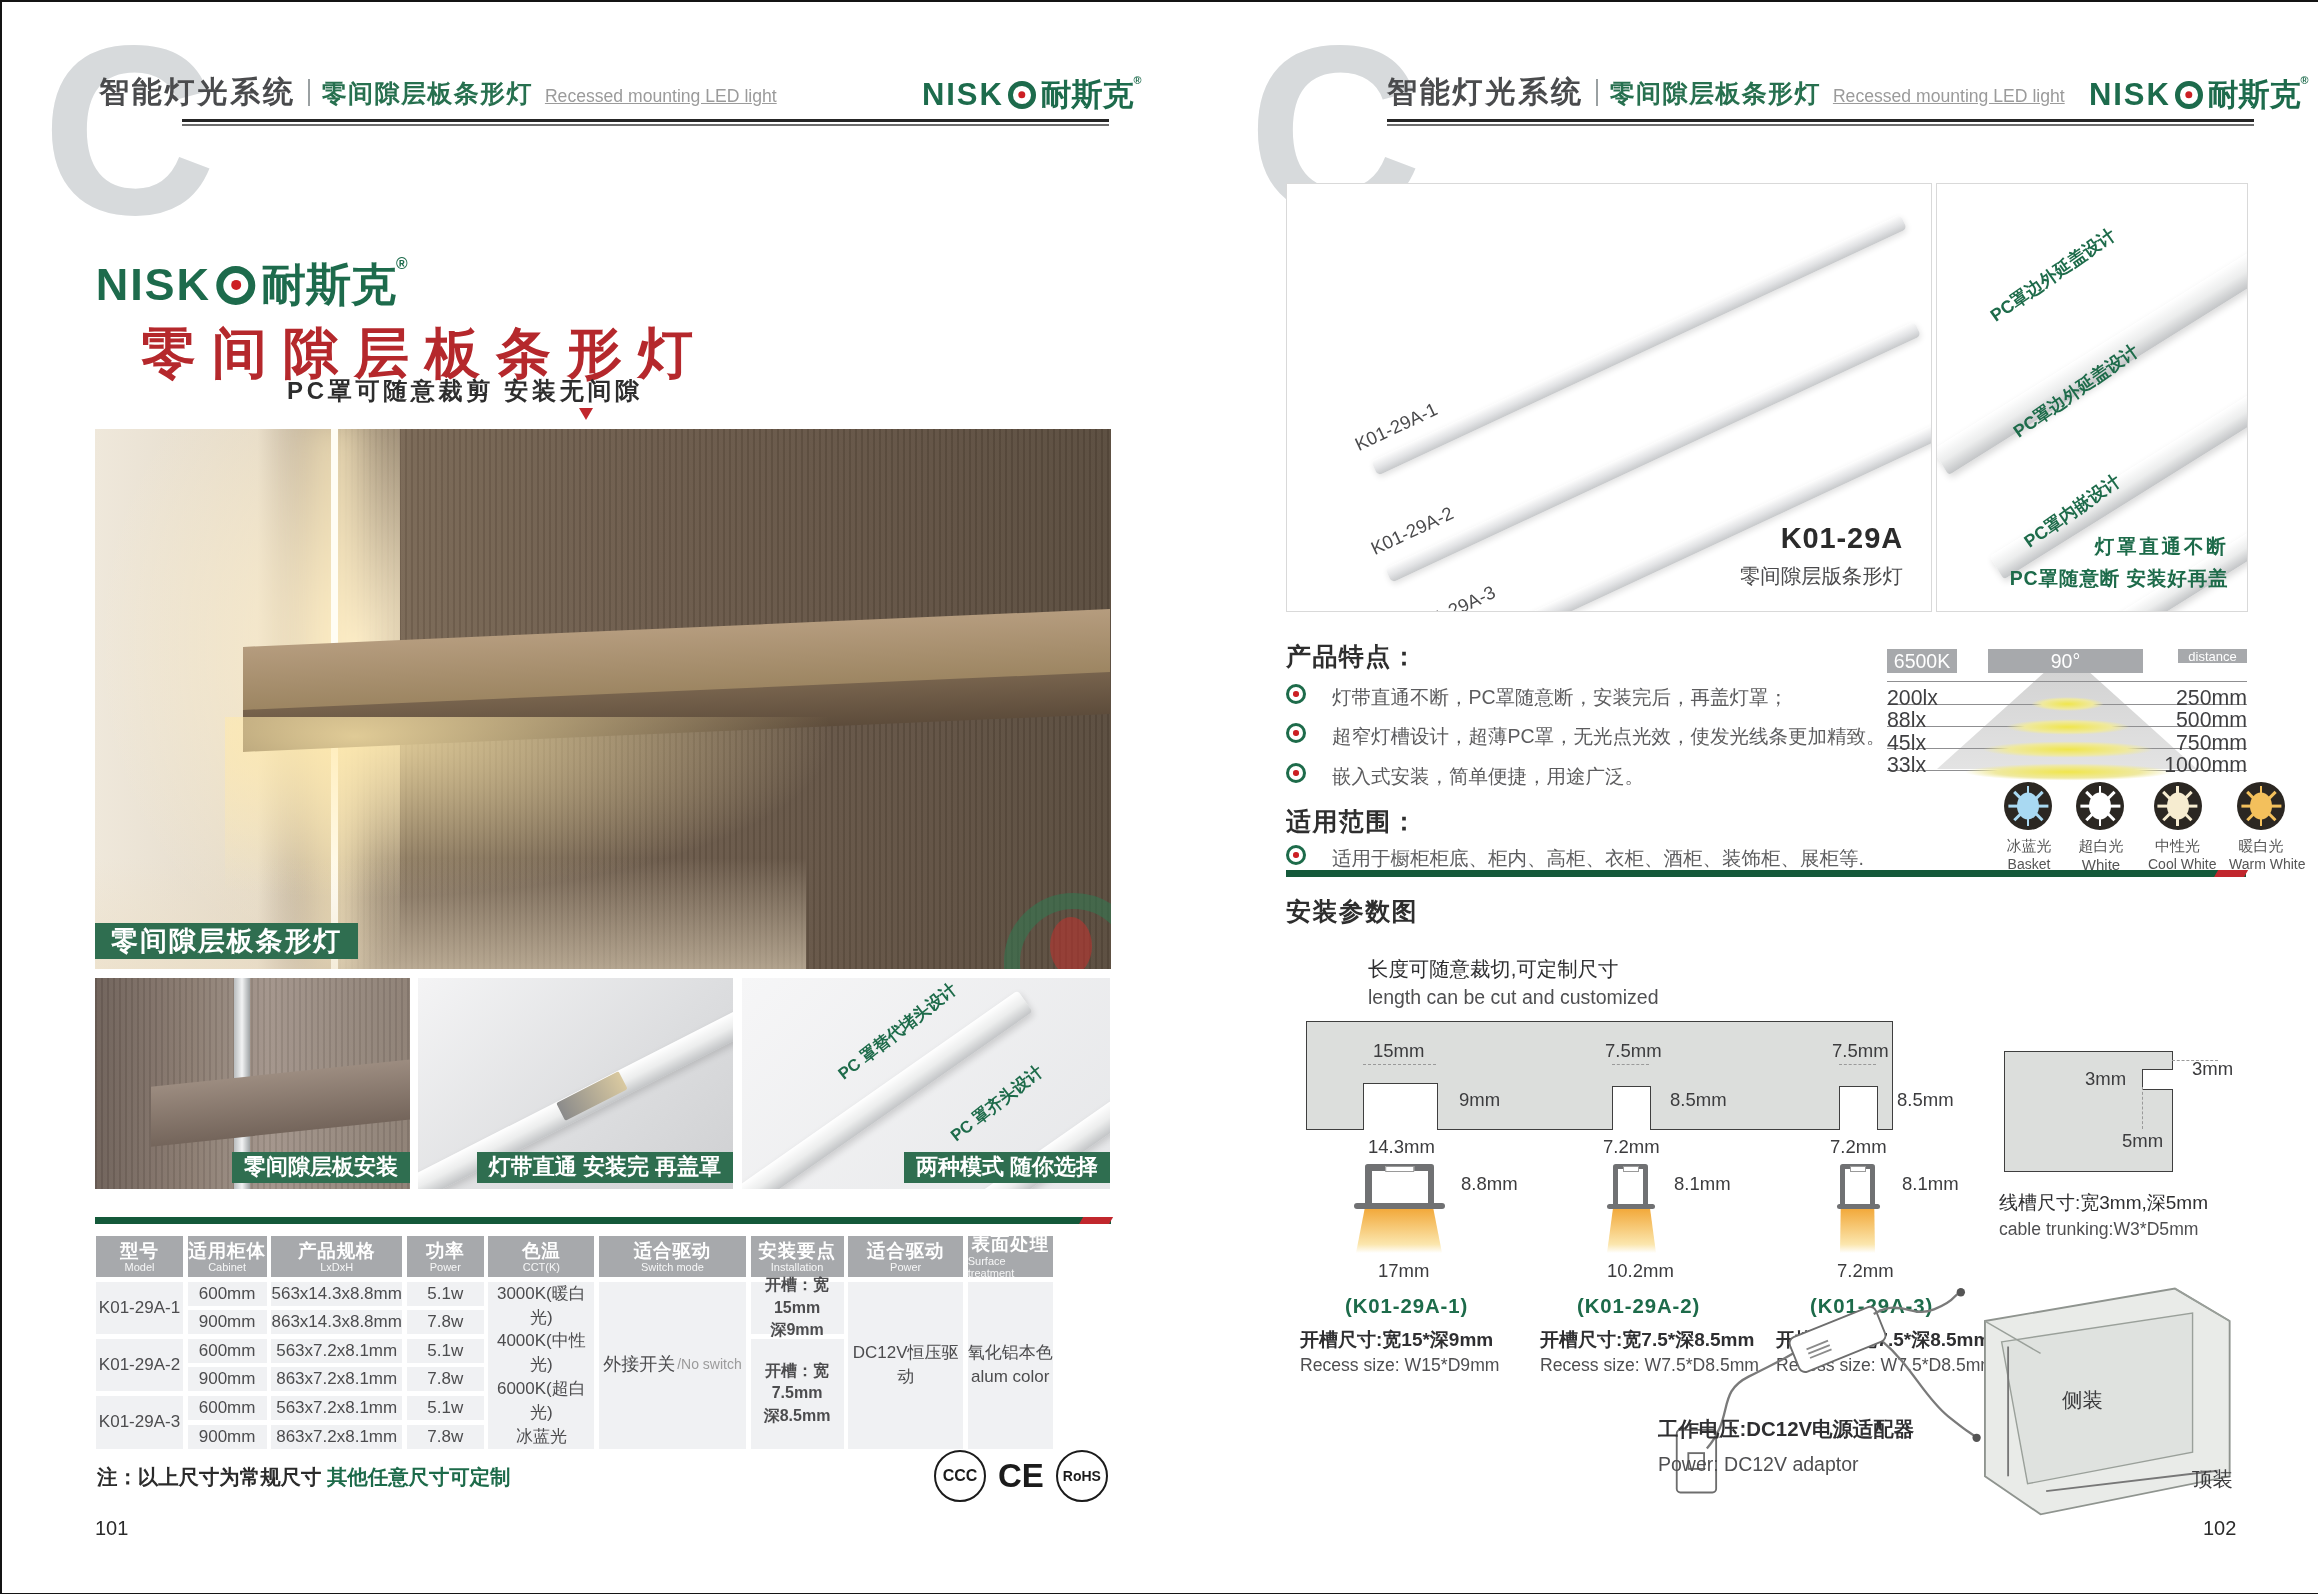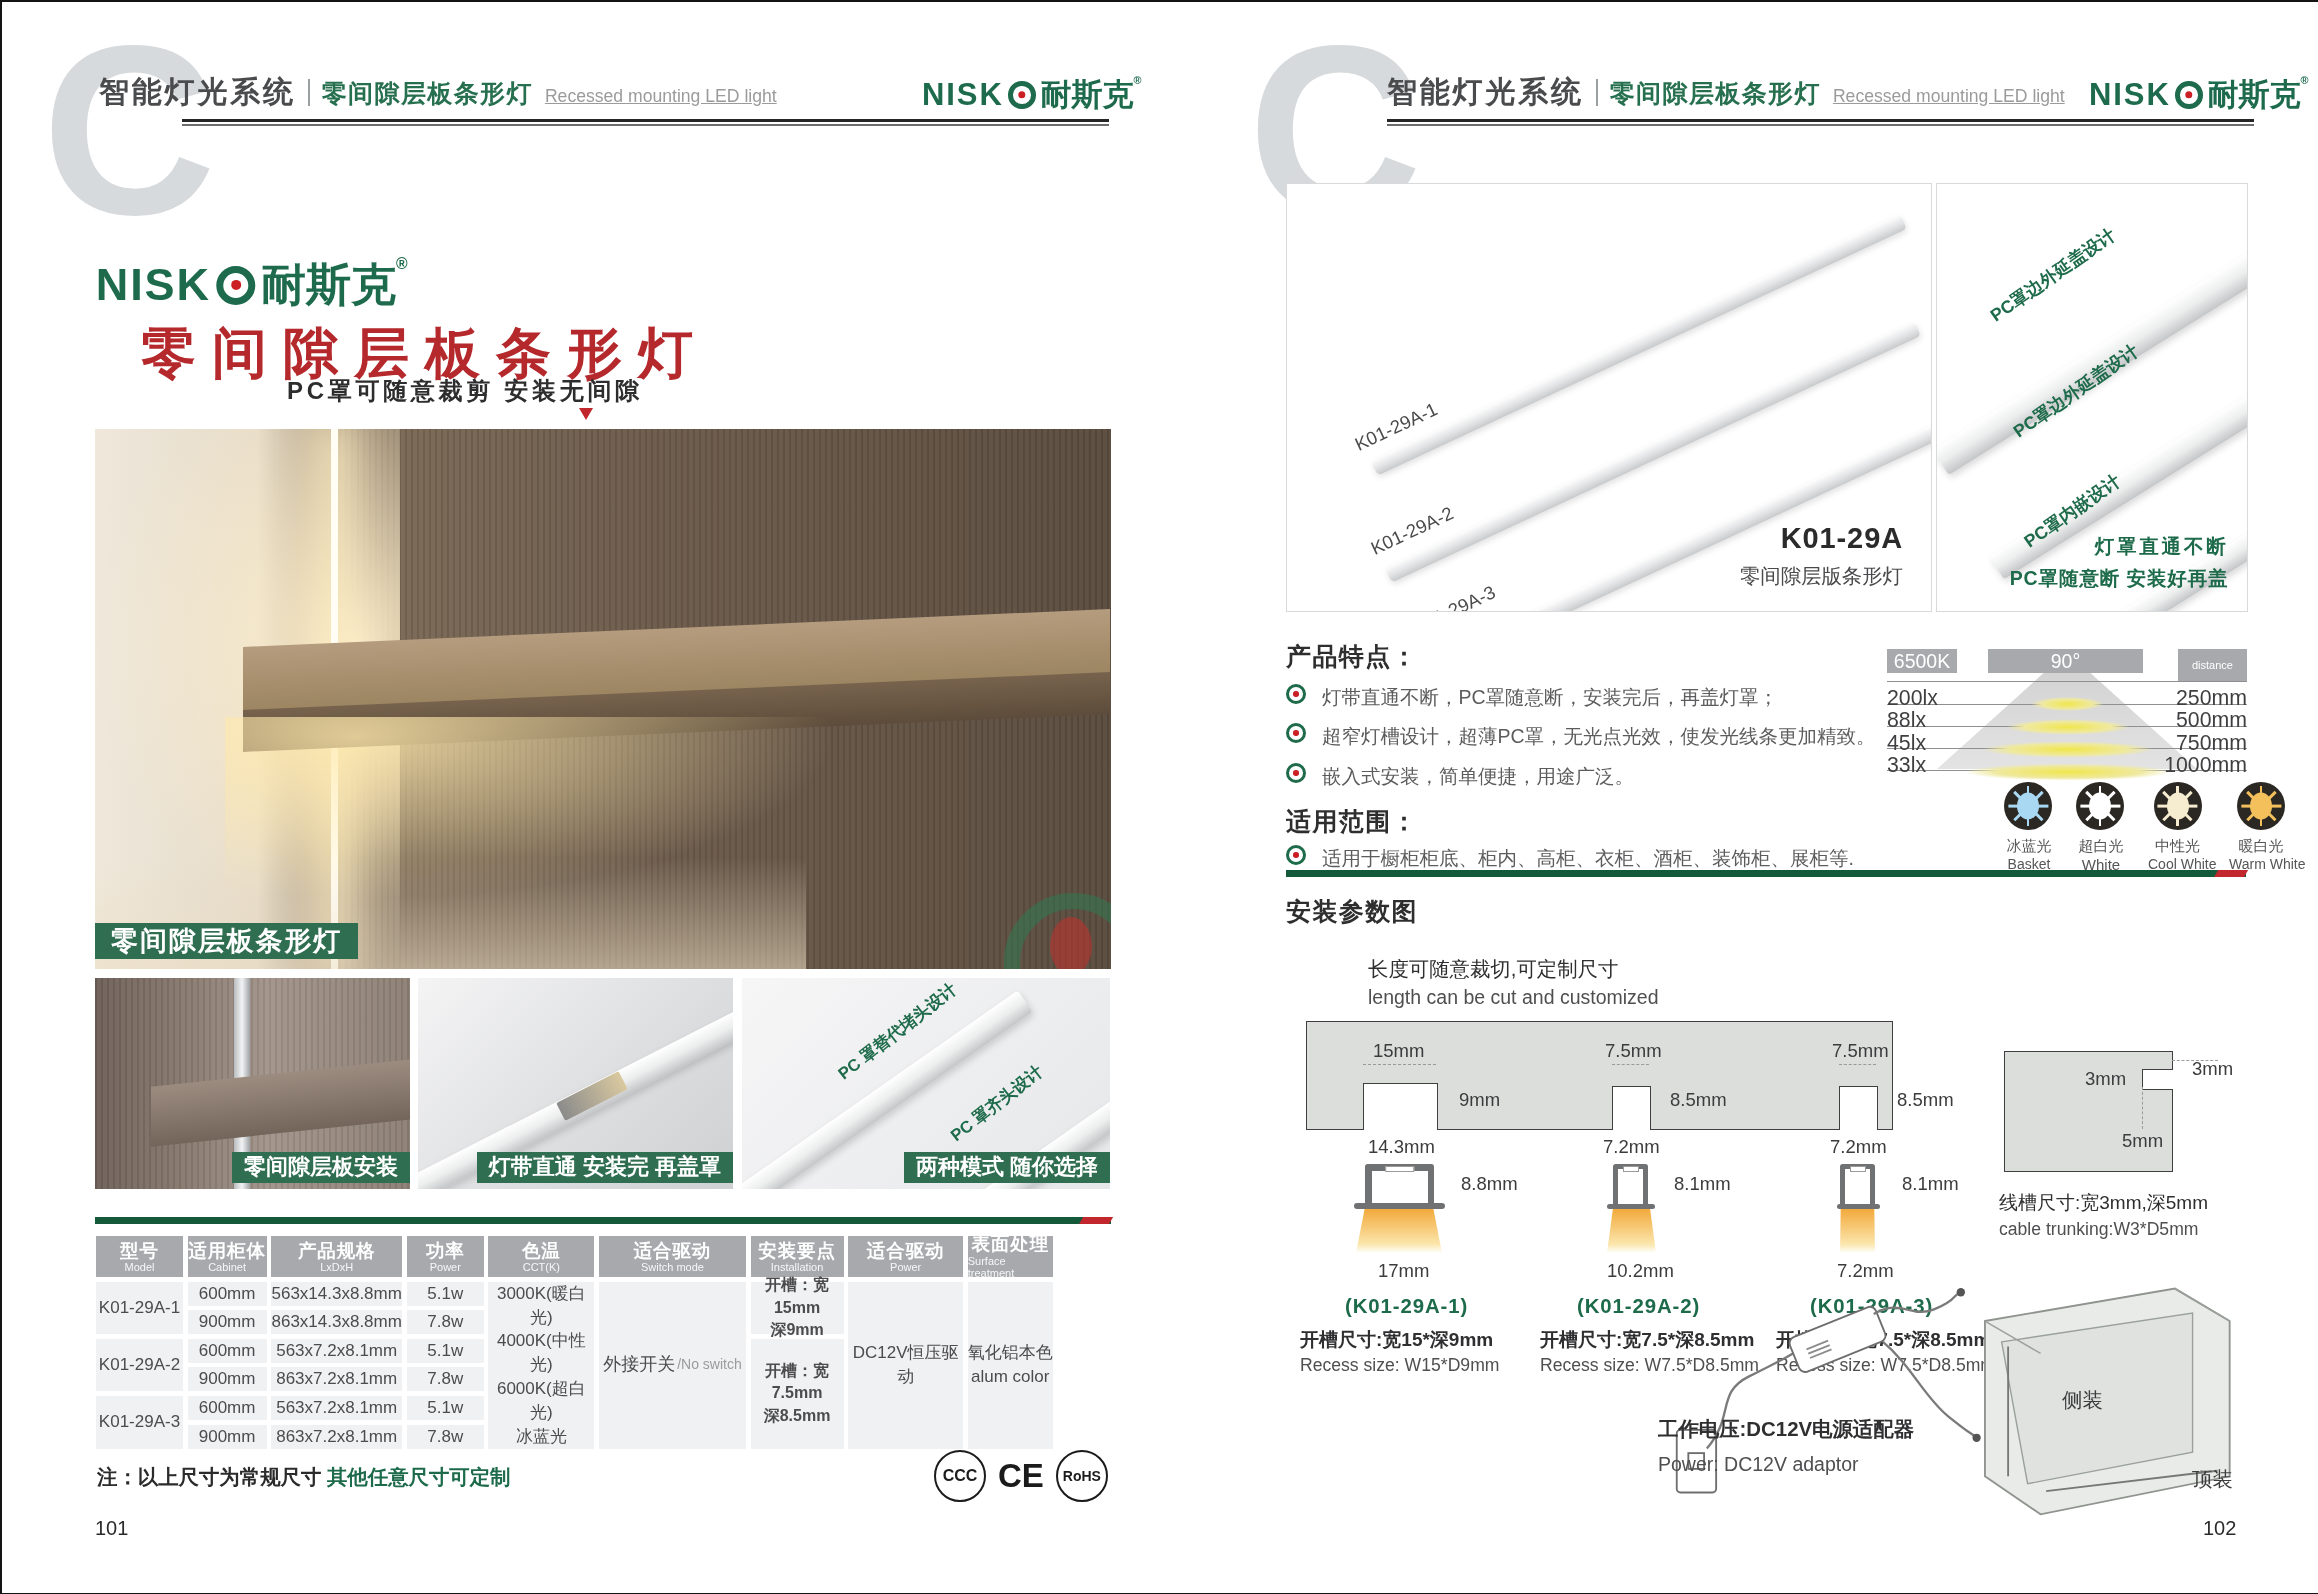--- a/index.html
+++ b/index.html
@@ -51,21 +51,21 @@
   .dotIcon{width:14px;height:14px;border-radius:50%;border:3.2px solid #1d6b4a;background:#fff;position:relative;flex:none;}
   .dotIcon::after{content:"";position:absolute;left:50%;top:50%;width:5.6px;height:5.6px;margin:-2.8px 0 0 -2.8px;
     border-radius:50%;background:#cc1f24;}
   .cert{width:48px;height:48px;border-radius:50%;border:2.8px solid #1b1b1b;display:flex;
     align-items:center;justify-content:center;font-weight:bold;color:#1b1b1b;background:#fff;}
   .cctIcon{border-radius:50%;background:#2b2722;position:relative;}
   .cctIcon .sun{position:absolute;left:50%;top:50%;transform:translate(-50%,-50%);border-radius:50%;}
   .cctIcon .ray{position:absolute;left:50%;top:50%;width:2.8px;height:40px;margin:-20px 0 0 -1.4px;}
   
   .sec-title{font-size:25px;font-weight:bold;color:#2e2e2e;letter-spacing:1.4px;}
-  .feat{display:flex;align-items:flex-start;gap:16px;font-size:19.5px;color:#5c5c5e;white-space:nowrap;}
+  .feat{display:flex;align-items:flex-start;gap:26px;font-size:19.5px;color:#5c5c5e;white-space:nowrap;}
   
   .ph-head{background:#a7a9ac;color:#fff;font-size:19.5px;display:flex;align-items:center;justify-content:center;}
   .ph-line{height:1.4px;background:#8f8f91;}
   .ph-lux{font-size:21.3px;color:#3f3f41;}
   .ph-mm{font-size:21.3px;color:#3f3f41;text-align:right;}
   .cone{background:linear-gradient(rgba(175,175,175,.55),rgba(175,175,175,.35));
     clip-path:polygon(41% 0,59% 0,100% 100%,0 100%);}
   .pool{border-radius:50%;background:radial-gradient(closest-side,#f0e64d 0%,#efe9a0 55%,rgba(190,190,190,0) 78%);}
   
   .dim{font-size:18.5px;color:#3c3c3e;white-space:nowrap;}
@@ -324,21 +324,21 @@
 
     <div class="abs sec-title" style="left:117px;top:803px;">适用范围：</div>
     <div class="abs feat" style="left:117px;top:843px;">
       <span class="dotIcon"></span>
       <span>适用于橱柜柜底、柜内、高柜、衣柜、酒柜、装饰柜、展柜等.</span>
     </div>
 
     <div class="abs" style="left:718px;top:647px;width:360px;height:125px;">
       <div class="ph-head abs" style="left:0;top:0;width:70px;height:24px;">6500K</div>
       <div class="ph-head abs" style="left:101px;top:0;width:155px;height:24px;">90°</div>
-      <div class="ph-head abs" style="left:291px;top:0;width:69px;height:32px;font-size:11px;">distance</div>
+      <div class="ph-head abs" style="left:291px;top:0;width:69px;height:14px;font-size:13px;">distance</div>
       <div class="cone abs" style="left:50px;top:24px;width:260px;height:96px;"></div>
       <div class="ph-line abs" style="left:0;top:32px;width:360px;"></div>
       <div class="ph-line abs" style="left:0;top:55px;width:360px;"></div>
       <div class="ph-line abs" style="left:0;top:77px;width:360px;"></div>
       <div class="ph-line abs" style="left:0;top:99px;width:360px;"></div>
       <div class="ph-line abs" style="left:0;top:121px;width:360px;"></div>
       <div class="pool abs" style="left:134px;top:46px;width:93px;height:17.6px;"></div>
       <div class="pool abs" style="left:102px;top:68px;width:158px;height:19.5px;"></div>
       <div class="pool abs" style="left:72px;top:90px;width:218px;height:21.3px;"></div>
       <div class="pool abs" style="left:49px;top:112px;width:264px;height:22px;"></div>

